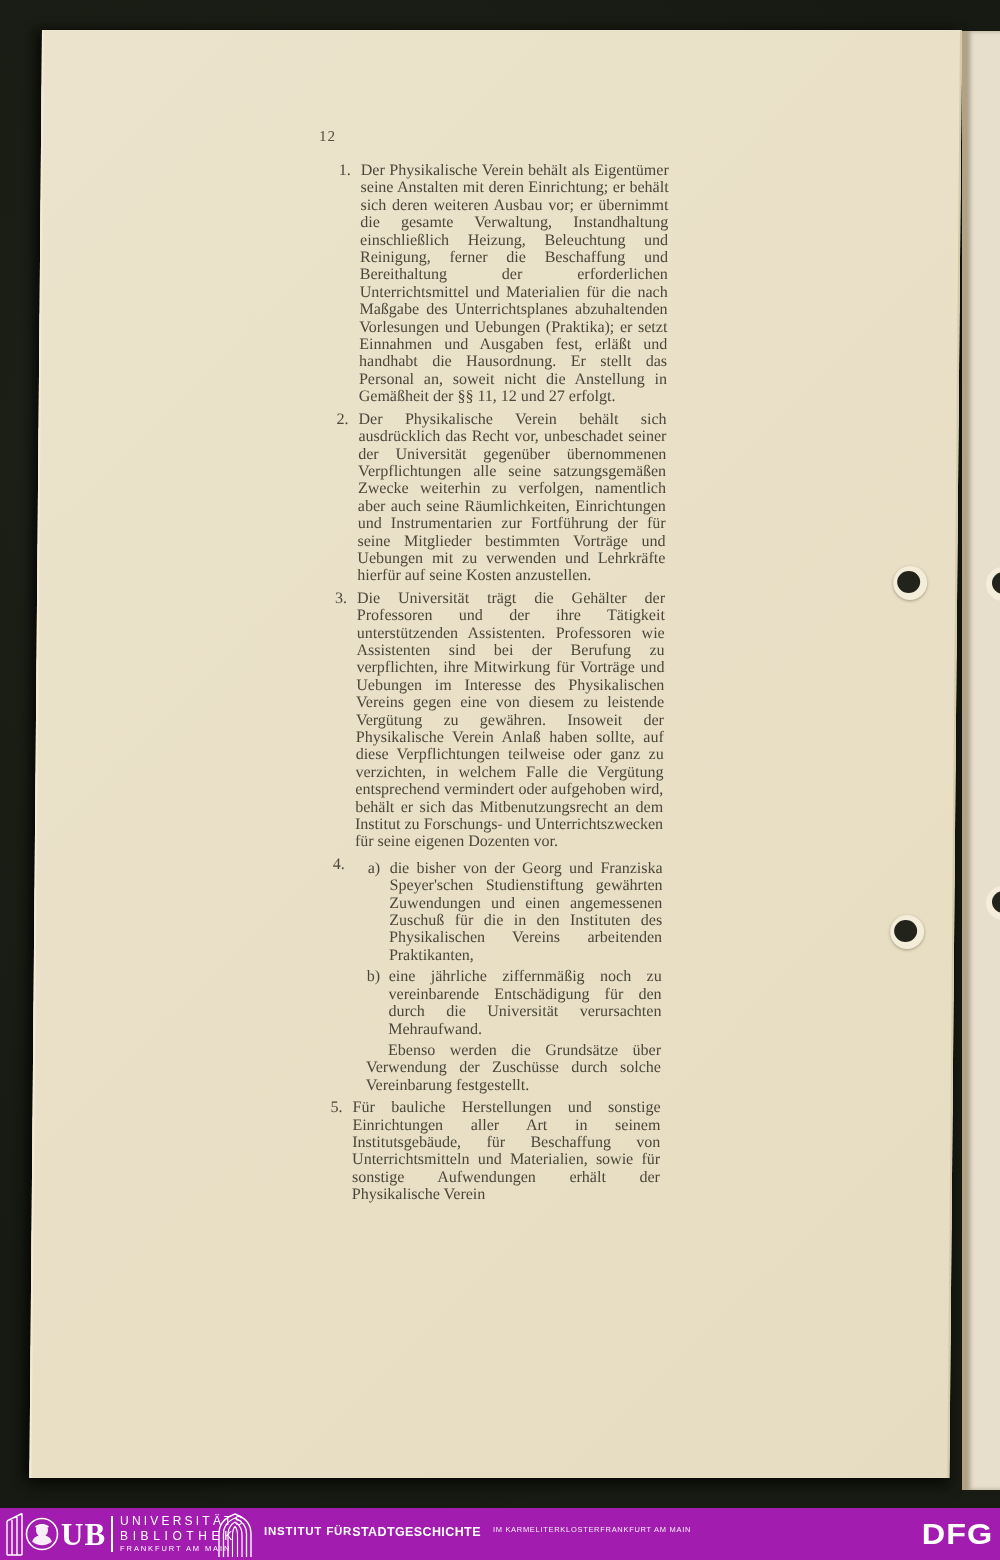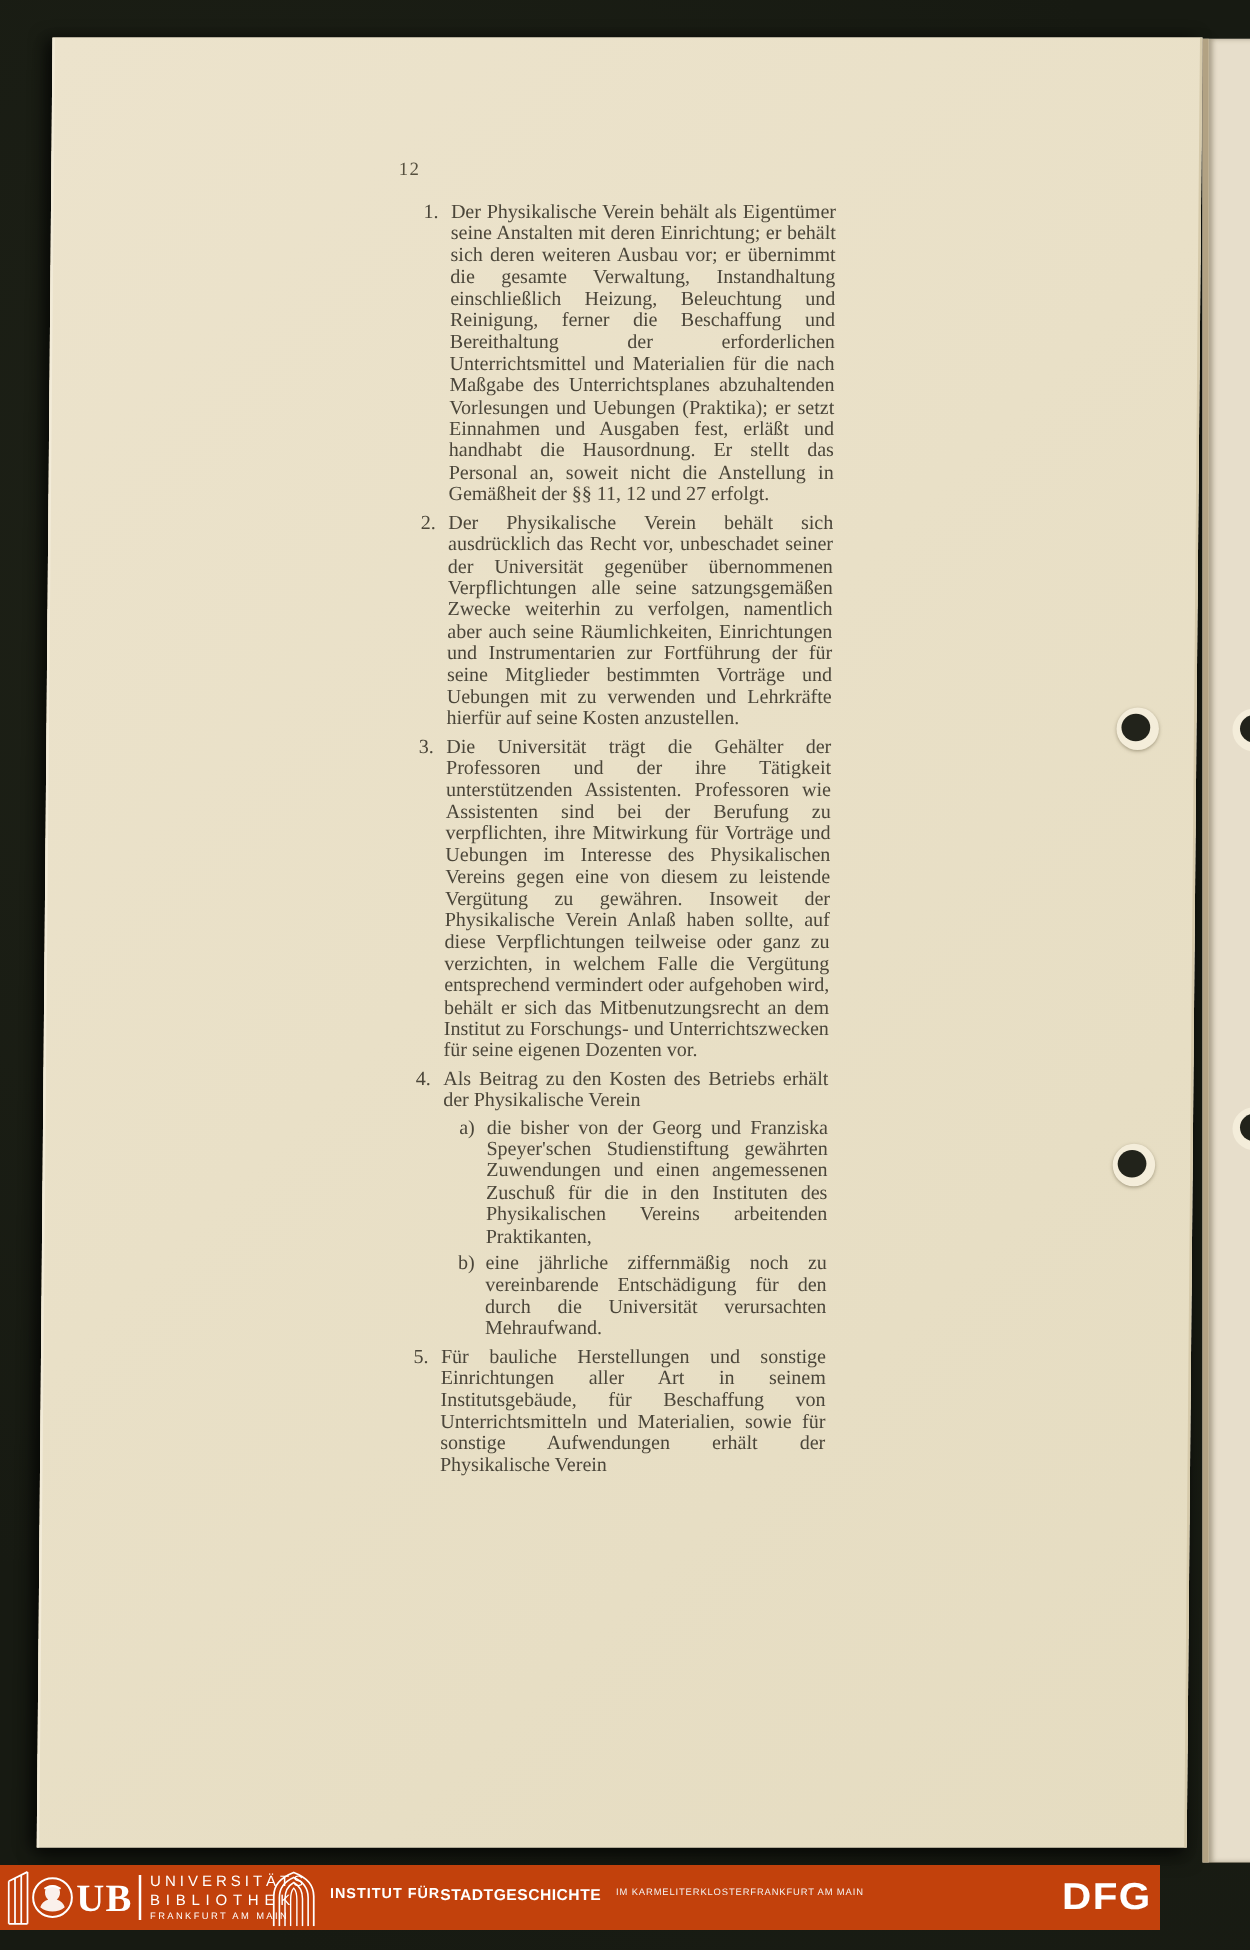--- a/index.html
+++ b/index.html
@@ -53,21 +53,21 @@
     background:#e7decb;border-left:5px solid #b2a283;overflow:hidden;
     box-shadow:inset 3px 0 4px rgba(95,84,60,.45);
   }
   .strip-ring{position:absolute;left:19px;width:34px;height:34px;border-radius:50%;background:#f4edda;}
   .strip-hole{position:absolute;left:25px;width:23px;height:22px;border-radius:50%;background:#22231b;}
   .strip-ring.r1{top:536px;} .strip-hole.h1{top:541px;}
   .strip-ring.r2{top:855px;} .strip-hole.h2{top:860px;}
 
   
   .footer{
-    position:absolute;left:0;bottom:16px;width:928px;height:52px;background:#c2410c;
+    position:absolute;left:0;bottom:0;width:1000px;height:52px;background:#a21caf;
     color:#ffffff;font-family:"Liberation Sans", sans-serif;
   }
   .ub{position:absolute;left:5px;top:4px;height:44px;display:flex;align-items:center;}
   .ub svg{display:block;}
   .ub-acronym{font-family:"Liberation Serif", serif;font-weight:bold;font-size:31px;
     line-height:1;margin:0 2px 0 2px;letter-spacing:1px;}
   .ub-vr{width:2px;height:36px;background:#fff;margin:0 7px 0 3px;}
   .ub-text{display:flex;flex-direction:column;justify-content:center;line-height:1;}
   .ub-l1{font-size:12px;letter-spacing:3.2px;margin-bottom:3px;}
   .ub-l2{font-size:12px;letter-spacing:4.6px;margin-bottom:3px;}
@@ -111,33 +111,33 @@
       <div class="item">
         <span class="marker">3.</span>
         <div class="body">
             <p>Die Universität trägt die Gehälter der Professoren und der ihre Tätigkeit unterstützenden Assistenten. Professoren wie Assistenten sind bei der Berufung zu verpflichten, ihre Mitwirkung für Vorträge und Uebungen im Interesse des Physikalischen Vereins gegen eine von diesem zu leistende Vergütung zu gewähren. Insoweit der Physikalische Verein Anlaß haben sollte, auf diese Verpflichtungen teilweise oder ganz zu verzichten, in welchem Falle die Vergütung entsprechend vermindert oder aufgehoben wird, behält er sich das Mitbenutzungsrecht an dem Institut zu Forschungs- und Unterrichtszwecken für seine eigenen Dozenten vor.</p>
           </div>
       </div>
 
       <div class="item">
         <span class="marker">4.</span>
         <div class="body">
-          <p>Als Beitrag zu den Kosten des Betriebs erhält der Physikalische Verein</p>
           <div class="subitem">
             <span class="marker">a)</span>
             <div class="body">
                 <p>die bisher von der Georg und Franziska Speyer'schen Studienstiftung gewährten Zuwendungen und einen angemessenen Zuschuß für die in den Instituten des Physikalischen Vereins arbeitenden Praktikanten,</p>
               </div>
           </div>
           <div class="subitem">
             <span class="marker">b)</span>
             <div class="body">
                 <p>eine jährliche ziffernmäßig noch zu vereinbarende Entschädigung für den durch die Universität verursachten Mehraufwand.</p>
               </div>
           </div>
+          <p class="indent-para">Ebenso werden die Grundsätze über Verwendung der Zuschüsse durch solche Vereinbarung festgestellt.</p>
         </div>
       </div>
 
       <div class="item">
         <span class="marker">5.</span>
         <div class="body">
             <p>Für bauliche Herstellungen und sonstige Einrichtungen aller Art in seinem Institutsgebäude, für Beschaffung von Unterrichtsmitteln und Materialien, sowie für sonstige Aufwendungen erhält der Physikalische Verein</p>
           </div>
       </div>
 

